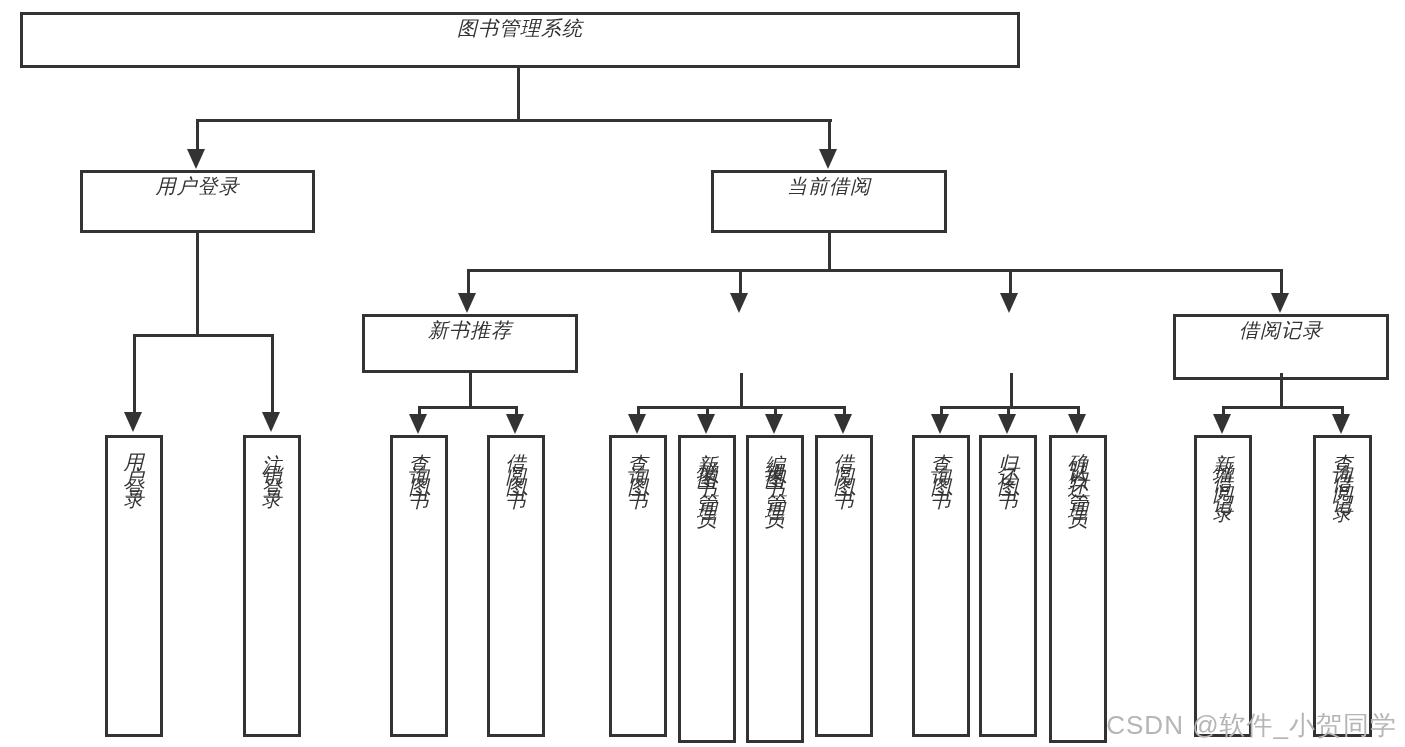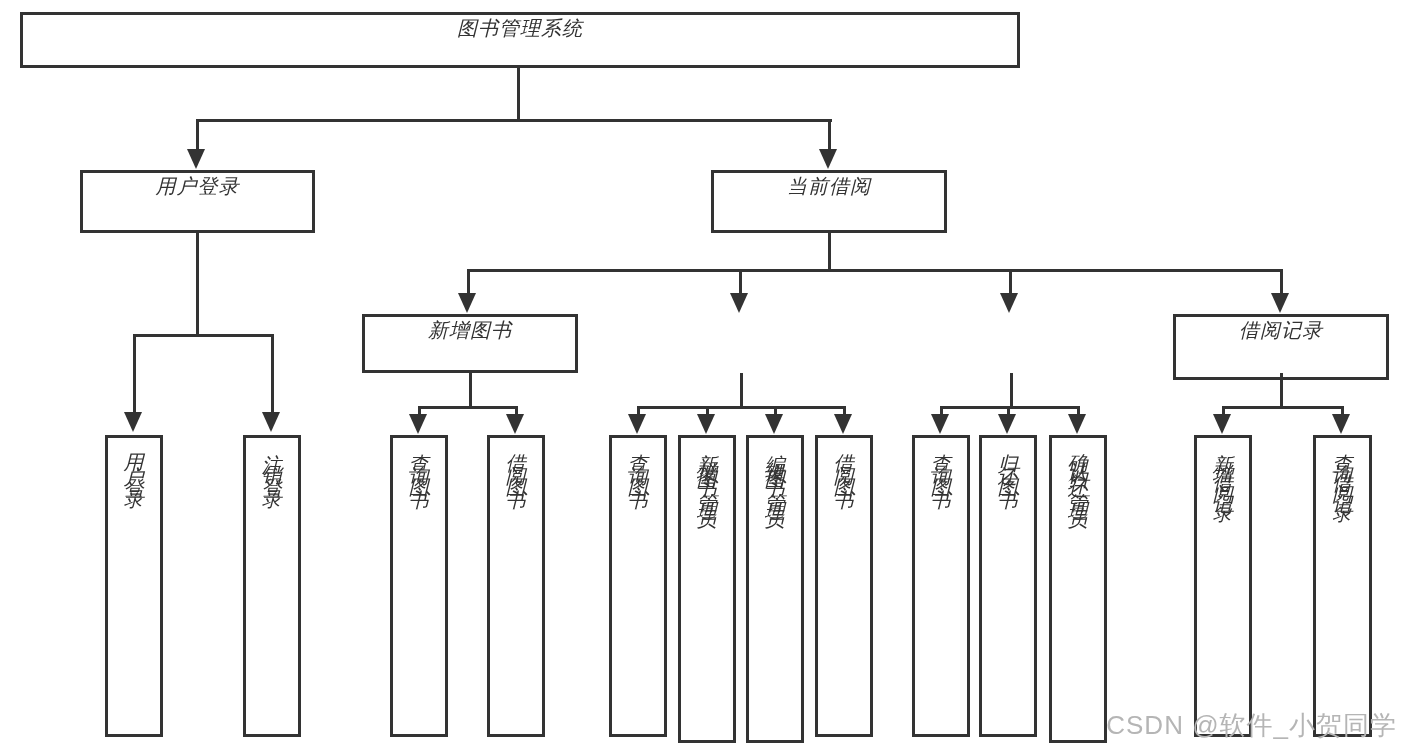--- a/index.html
+++ b/index.html
@@ -86,21 +86,21 @@
   <div class="vline" style="left:467px; top:269px; height:26px;"></div>
   <div class="arrow" style="left:458px; top:293px;"></div>
   <div class="vline" style="left:739px; top:269px; height:26px;"></div>
   <div class="arrow" style="left:730px; top:293px;"></div>
   <div class="vline" style="left:1009px; top:269px; height:26px;"></div>
   <div class="arrow" style="left:1000px; top:293px;"></div>
   <div class="vline" style="left:1280px; top:269px; height:26px;"></div>
   <div class="arrow" style="left:1271px; top:293px;"></div>
 
   <div class="node" style="left:362px; top:314px; width:216px; height:59px;">
-    <span class="hlabel">新增图书</span>
+    <span class="hlabel">新书推荐</span>
   </div>
   <div class="node" style="left:1173px; top:314px; width:216px; height:66px;">
     <span class="hlabel">借阅记录</span>
   </div>
 
   <div class="vline" style="left:469px; top:373px; height:36px;"></div>
   <div class="hline" style="left:418px; top:406px; width:100px;"></div>
   <div class="vline" style="left:418px; top:406px; height:10px;"></div>
   <div class="arrow" style="left:409px; top:414px;"></div>
   <div class="vline" style="left:515px; top:406px; height:10px;"></div>

